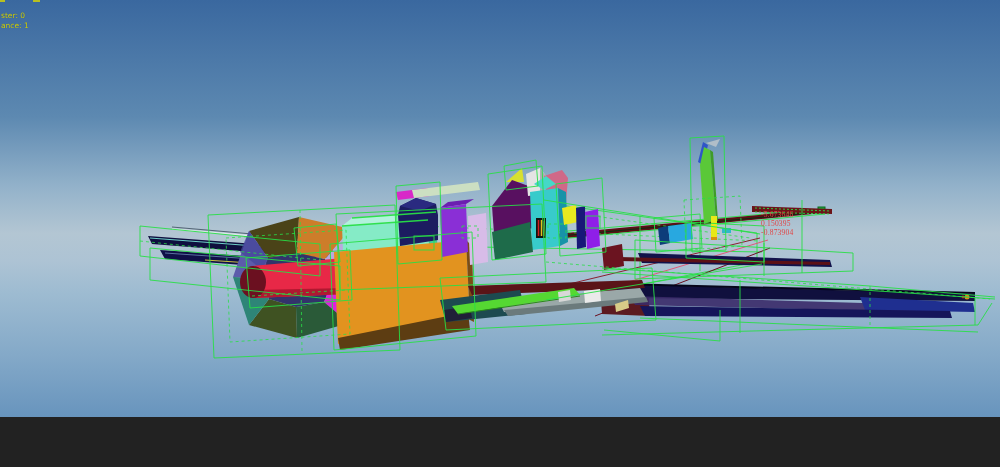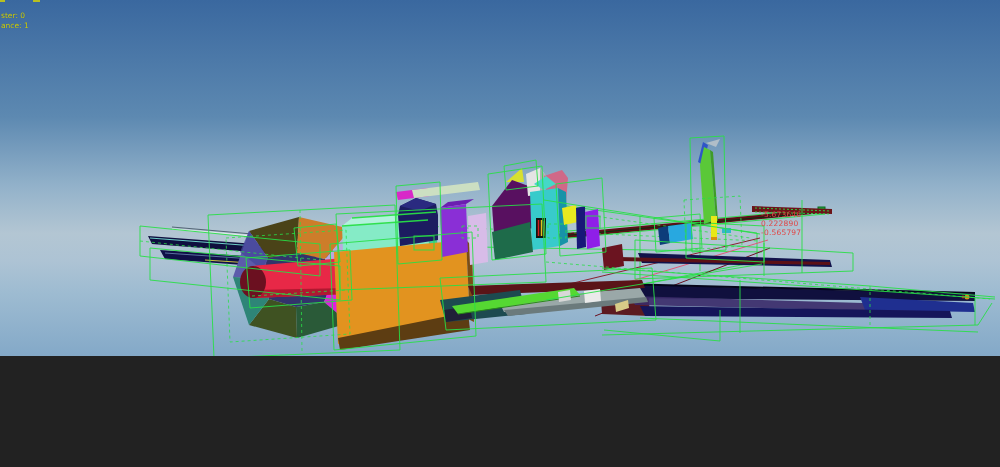--- a/index.html
+++ b/index.html
@@ -1,26 +1,26 @@
 <!DOCTYPE html>
 <html><head>
 <meta charset="utf-8">
 <style>
   html,body{margin:0;padding:0;background:#222;}
-  .stage{position:relative;width:1000px;height:356px;overflow:hidden;
+  .stage{position:relative;width:1000px;height:417px;overflow:hidden;
          font-family:"DejaVu Sans",sans-serif;}
   .stage svg{position:absolute;left:0;top:0;display:block;}
   .wf{fill:none;stroke:#28df46;stroke-width:1;opacity:.9;}
   .wf2{fill:none;stroke:#28df46;stroke-width:1.6;opacity:.95;}
   .wfd{fill:none;stroke:#28df46;stroke-width:1;opacity:.8;stroke-dasharray:3 3;}
   .debug-overlay{position:absolute;left:1px;top:11px;color:#cfcf0a;
     font-size:7.5px;line-height:9.5px;white-space:pre;text-shadow:0 0 1px rgba(0,0,0,.25);}
   .debug-sliver{position:absolute;background:#cfcf0a;height:2px;top:0;opacity:.85;}
   .coord-annotation{position:absolute;left:761px;top:211px;color:#e04545;
-    font-size:7.5px;line-height:8.8px;letter-spacing:.2px;white-space:pre;}
+    font-size:7.5px;line-height:8.8px;letter-spacing:.2px;white-space:pre;font-family:Liberation Serif, serif;}
 </style>
 </head>
 <body>
 
 <div class="stage">
 
 <svg width="1000" height="467" viewBox="0 0 1000 467">
   <defs>
     <linearGradient id="sky" x1="0" y1="0" x2="0" y2="1">
       <stop offset="0" stop-color="#3a689f"></stop>
@@ -236,15 +236,15 @@
     <polygon points="684,200 740,196 742,246 686,250" class="wfd"></polygon>
     <polygon points="686,222 764,226 764,262 686,258" class="wf"></polygon>
     <polygon points="654,218 700,214 702,248 656,252" class="wf"></polygon>
   </g>
 </svg>
 
 <div class="debug-sliver" style="left:0;width:5px;"></div>
 <div class="debug-sliver" style="left:33px;width:7px;"></div>
 <div class="debug-overlay"><span>ster: 0</span><br><span>ance: 1</span></div>
 
-<div class="coord-annotation"><span>-5.673646</span><br><span>0.222890</span><br><span>-0.565797</span></div>
+<div class="coord-annotation"><span>-5.673646</span><br><span>0.150395</span><br><span>-0.873904</span></div>
 
 </div>
 
 </body></html>

